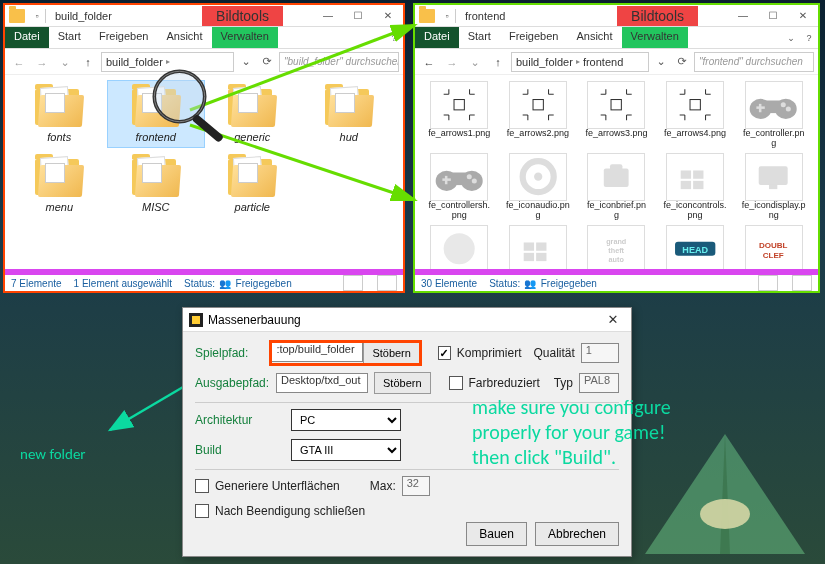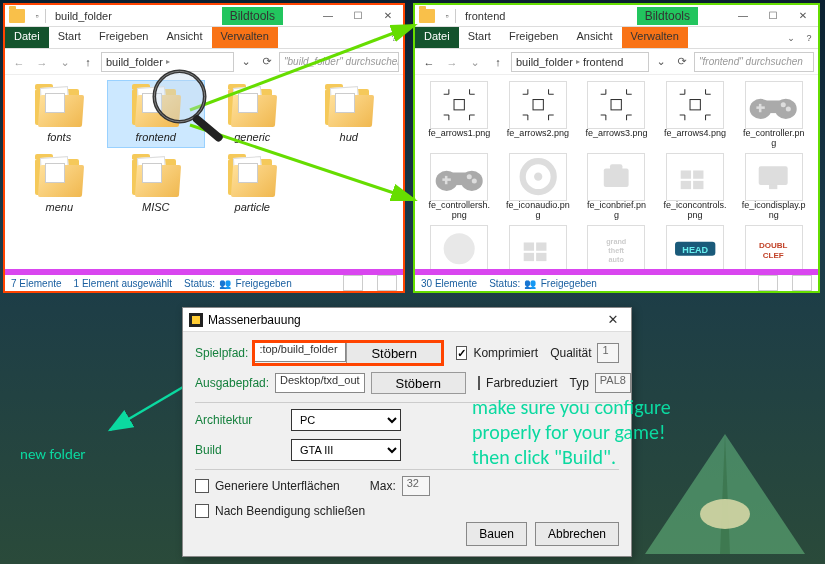--- a/index.html
+++ b/index.html
@@ -11,27 +11,27 @@
   .explorer { position: absolute; background: #fff; border: 1px solid #999; font-size: 11px; display: flex; flex-direction: column; }
   .explorer.left { left: 3px; top: 3px; width: 402px; height: 290px; border: 2px solid #ff4400; }
   .explorer.right { left: 413px; top: 3px; width: 407px; height: 290px; border: 2px solid #66dd00; }
   .exp-titlebar { height: 22px; display: flex; align-items: center; background: #fff; border-bottom: 1px solid #ddd; }
   .exp-titlebar .folder-icon { width: 16px; height: 14px; background: #f9c04a; margin: 0 4px; border-radius: 1px; position: relative; }
   .exp-titlebar .folder-icon::before { content: ''; position: absolute; top: -3px; left: 0; width: 7px; height: 3px; background: #f9c04a; border-radius: 1px 1px 0 0; }
   .exp-titlebar .sep { width: 1px; height: 14px; background: #ccc; margin: 0 3px; }
   .exp-titlebar .qat { width: 10px; height: 10px; margin-left: 3px; color: #555; font-size: 9px; line-height: 10px; text-align: center; }
   .exp-titlebar .title { margin-left: 6px; color: #333; flex: 0 0 auto; }
   .exp-titlebar .spacer { flex: 1; }
-  .exp-titlebar .ribbon-tab-highlight { background: #22c55e; padding: 2px 8px; margin-right: 30px; font-size: 12px; color: #333; }
+  .exp-titlebar .ribbon-tab-highlight { background: #ef4444; padding: 2px 14px; margin-right: 30px; font-size: 14px; color: #333; }
   .exp-titlebar .winbtn { width: 30px; height: 20px; text-align: center; line-height: 20px; color: #555; font-size: 10px; }
 
   .exp-ribbon { height: 22px; display: flex; align-items: stretch; border-bottom: 1px solid #ddd; }
   .exp-ribbon .tab { padding: 3px 9px; font-size: 11px; color: #333; }
   .exp-ribbon .tab.file { background: #14532d; color: #fff; }
-  .exp-ribbon .tab.active { background: #f97316; }
+  .exp-ribbon .tab.active { background: #22c55e; }
   .exp-ribbon .spacer { flex: 1; }
   .exp-ribbon .chev { width: 18px; text-align: center; color: #555; line-height: 22px; font-size: 9px; }
 
   .exp-addr { height: 26px; display: flex; align-items: center; padding: 2px 4px; gap: 3px; border-bottom: 1px solid #eee; }
   .exp-addr .navbtn { width: 20px; height: 20px; color: #999; text-align: center; line-height: 20px; font-size: 11px; }
   .exp-addr .navbtn.enabled { color: #333; }
   .exp-addr .path { flex: 1; height: 20px; border: 1px solid #ccc; display: flex; align-items: center; padding: 0 4px; gap: 3px; background: #fff; }
   .exp-addr .path .crumb { font-size: 11px; color: #333; }
   .exp-addr .path .sep { color: #888; font-size: 8px; }
   .exp-addr .search { width: 120px; height: 20px; border: 1px solid #ccc; padding: 0 4px; color: #999; font-style: italic; font-size: 10px; line-height: 18px; overflow: hidden; white-space: nowrap; }
@@ -72,21 +72,21 @@
   .dlg-title .icon { width: 14px; height: 14px; background: #222; margin-right: 5px; position: relative; }
   .dlg-title .icon::after { content:''; position:absolute; left:3px; top:3px; width:8px; height:8px; background:#ffcc33; }
   .dlg-title .spacer { flex: 1; }
   .dlg-title .x { width: 24px; text-align: center; font-size: 13px; color: #333; }
   .dlg-body { padding: 10px 12px; }
   .dlg-row { display: flex; align-items: center; margin-bottom: 8px; gap: 6px; }
   .dlg-row .label { width: 75px; color: #15803d; }
   .dlg-row .label-mid { color: #222; }
   .dlg-row input[type=text], .dlg-row .txt { height: 20px; border: 1px solid #888; background: #fff; padding: 0 4px; font-size: 11px; color: #333; }
   .dlg-row .txt.ro { background: #f6f6f6; color: #666; }
-  .dlg-row button.browse { height: 22px; padding: 0 24px; background: #e9e9e9; border: 1px solid #999; font-size: 13px; }
+  .dlg-row button.browse { height: 22px; padding: 0 8px; background: #e9e9e9; border: 1px solid #999; font-size: 11px; }
   .dlg-row select { height: 22px; width: 110px; border: 1px solid #333; background: #fff; font-size: 11px; padding: 0 4px; }
   .checkbox { width: 14px; height: 14px; border: 1px solid #555; background: #fff; display: inline-flex; align-items: center; justify-content: center; font-size: 11px; }
   .checkbox.checked::after { content: '✓'; color: #000; font-weight: bold; }
   .hl-orange { outline: 3px solid #ff4400; outline-offset: -1px; }
   .dlg-sep { height: 1px; background: #ccc; margin: 6px 0; }
   .dlg-buttons { position: absolute; bottom: 10px; right: 12px; display: flex; gap: 8px; }
   .dlg-buttons button { height: 24px; padding: 0 12px; background: #e9e9e9; border: 1px solid #888; font-size: 12px; }
 
   
   .annot-text { position: absolute; color: #0bd9a0; font-family: Calibri, sans-serif; font-size: 20px; line-height: 1.25; }

